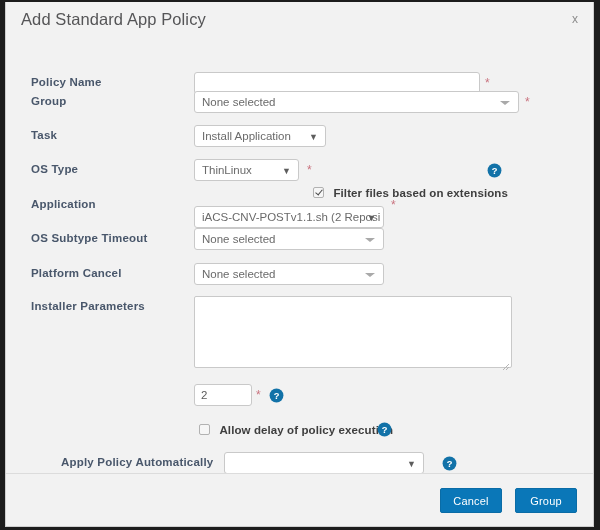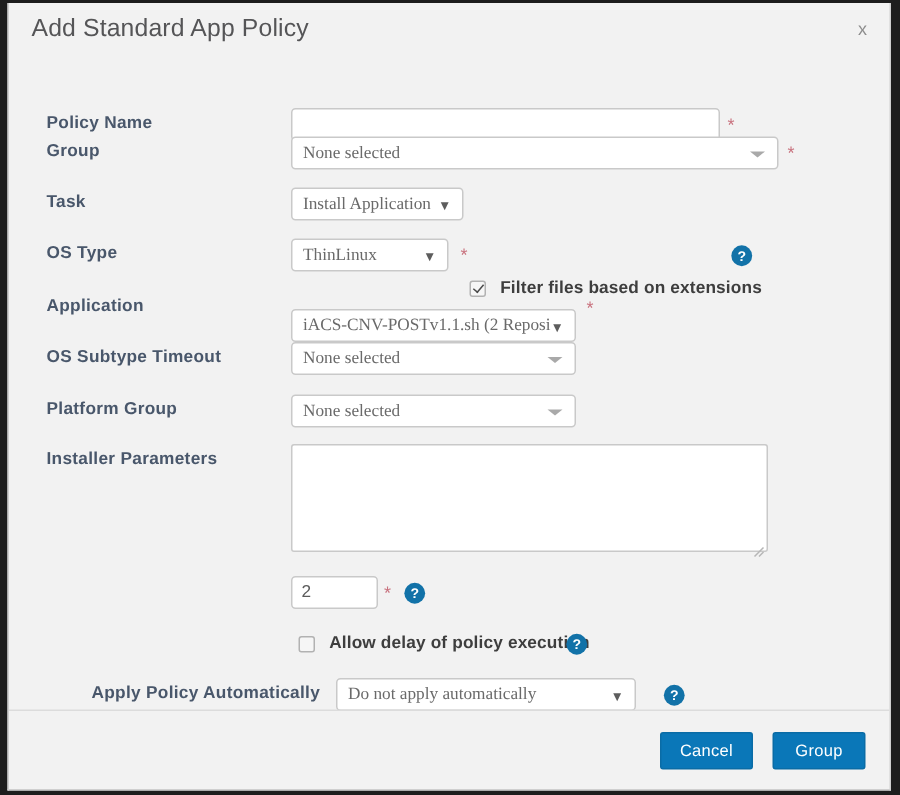--- a/index.html
+++ b/index.html
@@ -104,21 +104,20 @@
     border: 1px solid #c9c9c9;
     border-radius: 3px;
     font-size: 11.5px;
     color: #6a6a6a;
     line-height: 21px;
     padding: 0 20px 0 7px;
     cursor: pointer;
     white-space: nowrap;
     overflow: hidden;
     user-select: none;
-    font-family: Liberation Serif, serif;
   }
   .dd .arrow-solid {
     position: absolute;
     right: 7px;
     top: 0;
     font-size: 9px;
     color: #5d5d5d;
     line-height: 22px;
   }
   .dd .arrow-thin {
@@ -266,21 +265,21 @@
       <div class="lbl">Group</div>
       <div class="dd field" style="width:325px;">
         <span>None selected</span>
         <span class="arrow-thin"></span>
       </div>
       <div class="req" style="left:519px;">*</div>
     </div>
 
     <div class="row" style="top:81px;">
       <div class="lbl">Task</div>
-      <div class="dd field" style="width:115px;">
+      <div class="dd field" style="width:132px;">
         <span>Install Application</span>
         <span class="arrow-solid">▼</span>
       </div>
     </div>
 
     <div class="row" style="top:115px;">
       <div class="lbl">OS Type</div>
       <div class="dd field" style="width:105px;">
         <span>ThinLinux</span>
         <span class="arrow-solid">▼</span>
@@ -310,21 +309,21 @@
 
     <div class="row" style="top:184px;">
       <div class="lbl">OS Subtype Timeout</div>
       <div class="dd field" style="width:190px;">
         <span>None selected</span>
         <span class="arrow-thin"></span>
       </div>
     </div>
 
     <div class="row" style="top:219px;">
-      <div class="lbl">Platform Group</div>
+      <div class="lbl">Platform Cancel</div>
       <div class="dd field" style="width:190px;">
         <span>None selected</span>
         <span class="arrow-thin"></span>
       </div>
     </div>
 
     <div class="row" style="top:252px;height:75px;">
       <div class="lbl">Installer Parameters</div>
       <div class="ta-wrap" style="left:188px;top:0;">
         <textarea class="ta" style="width: 318px; height: 72px;" placeholder=""></textarea>
@@ -354,21 +353,20 @@
         <svg width="15" height="15" viewBox="0 0 16 16">
           <circle cx="8" cy="8" r="7.4" fill="#1272a8"></circle>
           <text x="8" y="11.6" font-family="Liberation Sans, sans-serif" font-size="10" font-weight="bold" fill="#ffffff" text-anchor="middle">?</text>
         </svg>
       </div>
     </div>
 
     <div class="row" style="top:408px;margin-left:30px;">
       <div class="lbl">Apply Policy Automatically</div>
       <div class="dd field" style="width:200px;">
-        <span>Do not apply automatically</span>
         <span class="arrow-solid">▼</span>
       </div>
       <div class="help" style="left:406px;">
         <svg width="15" height="15" viewBox="0 0 16 16">
           <circle cx="8" cy="8" r="7.4" fill="#1272a8"></circle>
           <text x="8" y="11.6" font-family="Liberation Sans, sans-serif" font-size="10" font-weight="bold" fill="#ffffff" text-anchor="middle">?</text>
         </svg>
       </div>
     </div>
 

